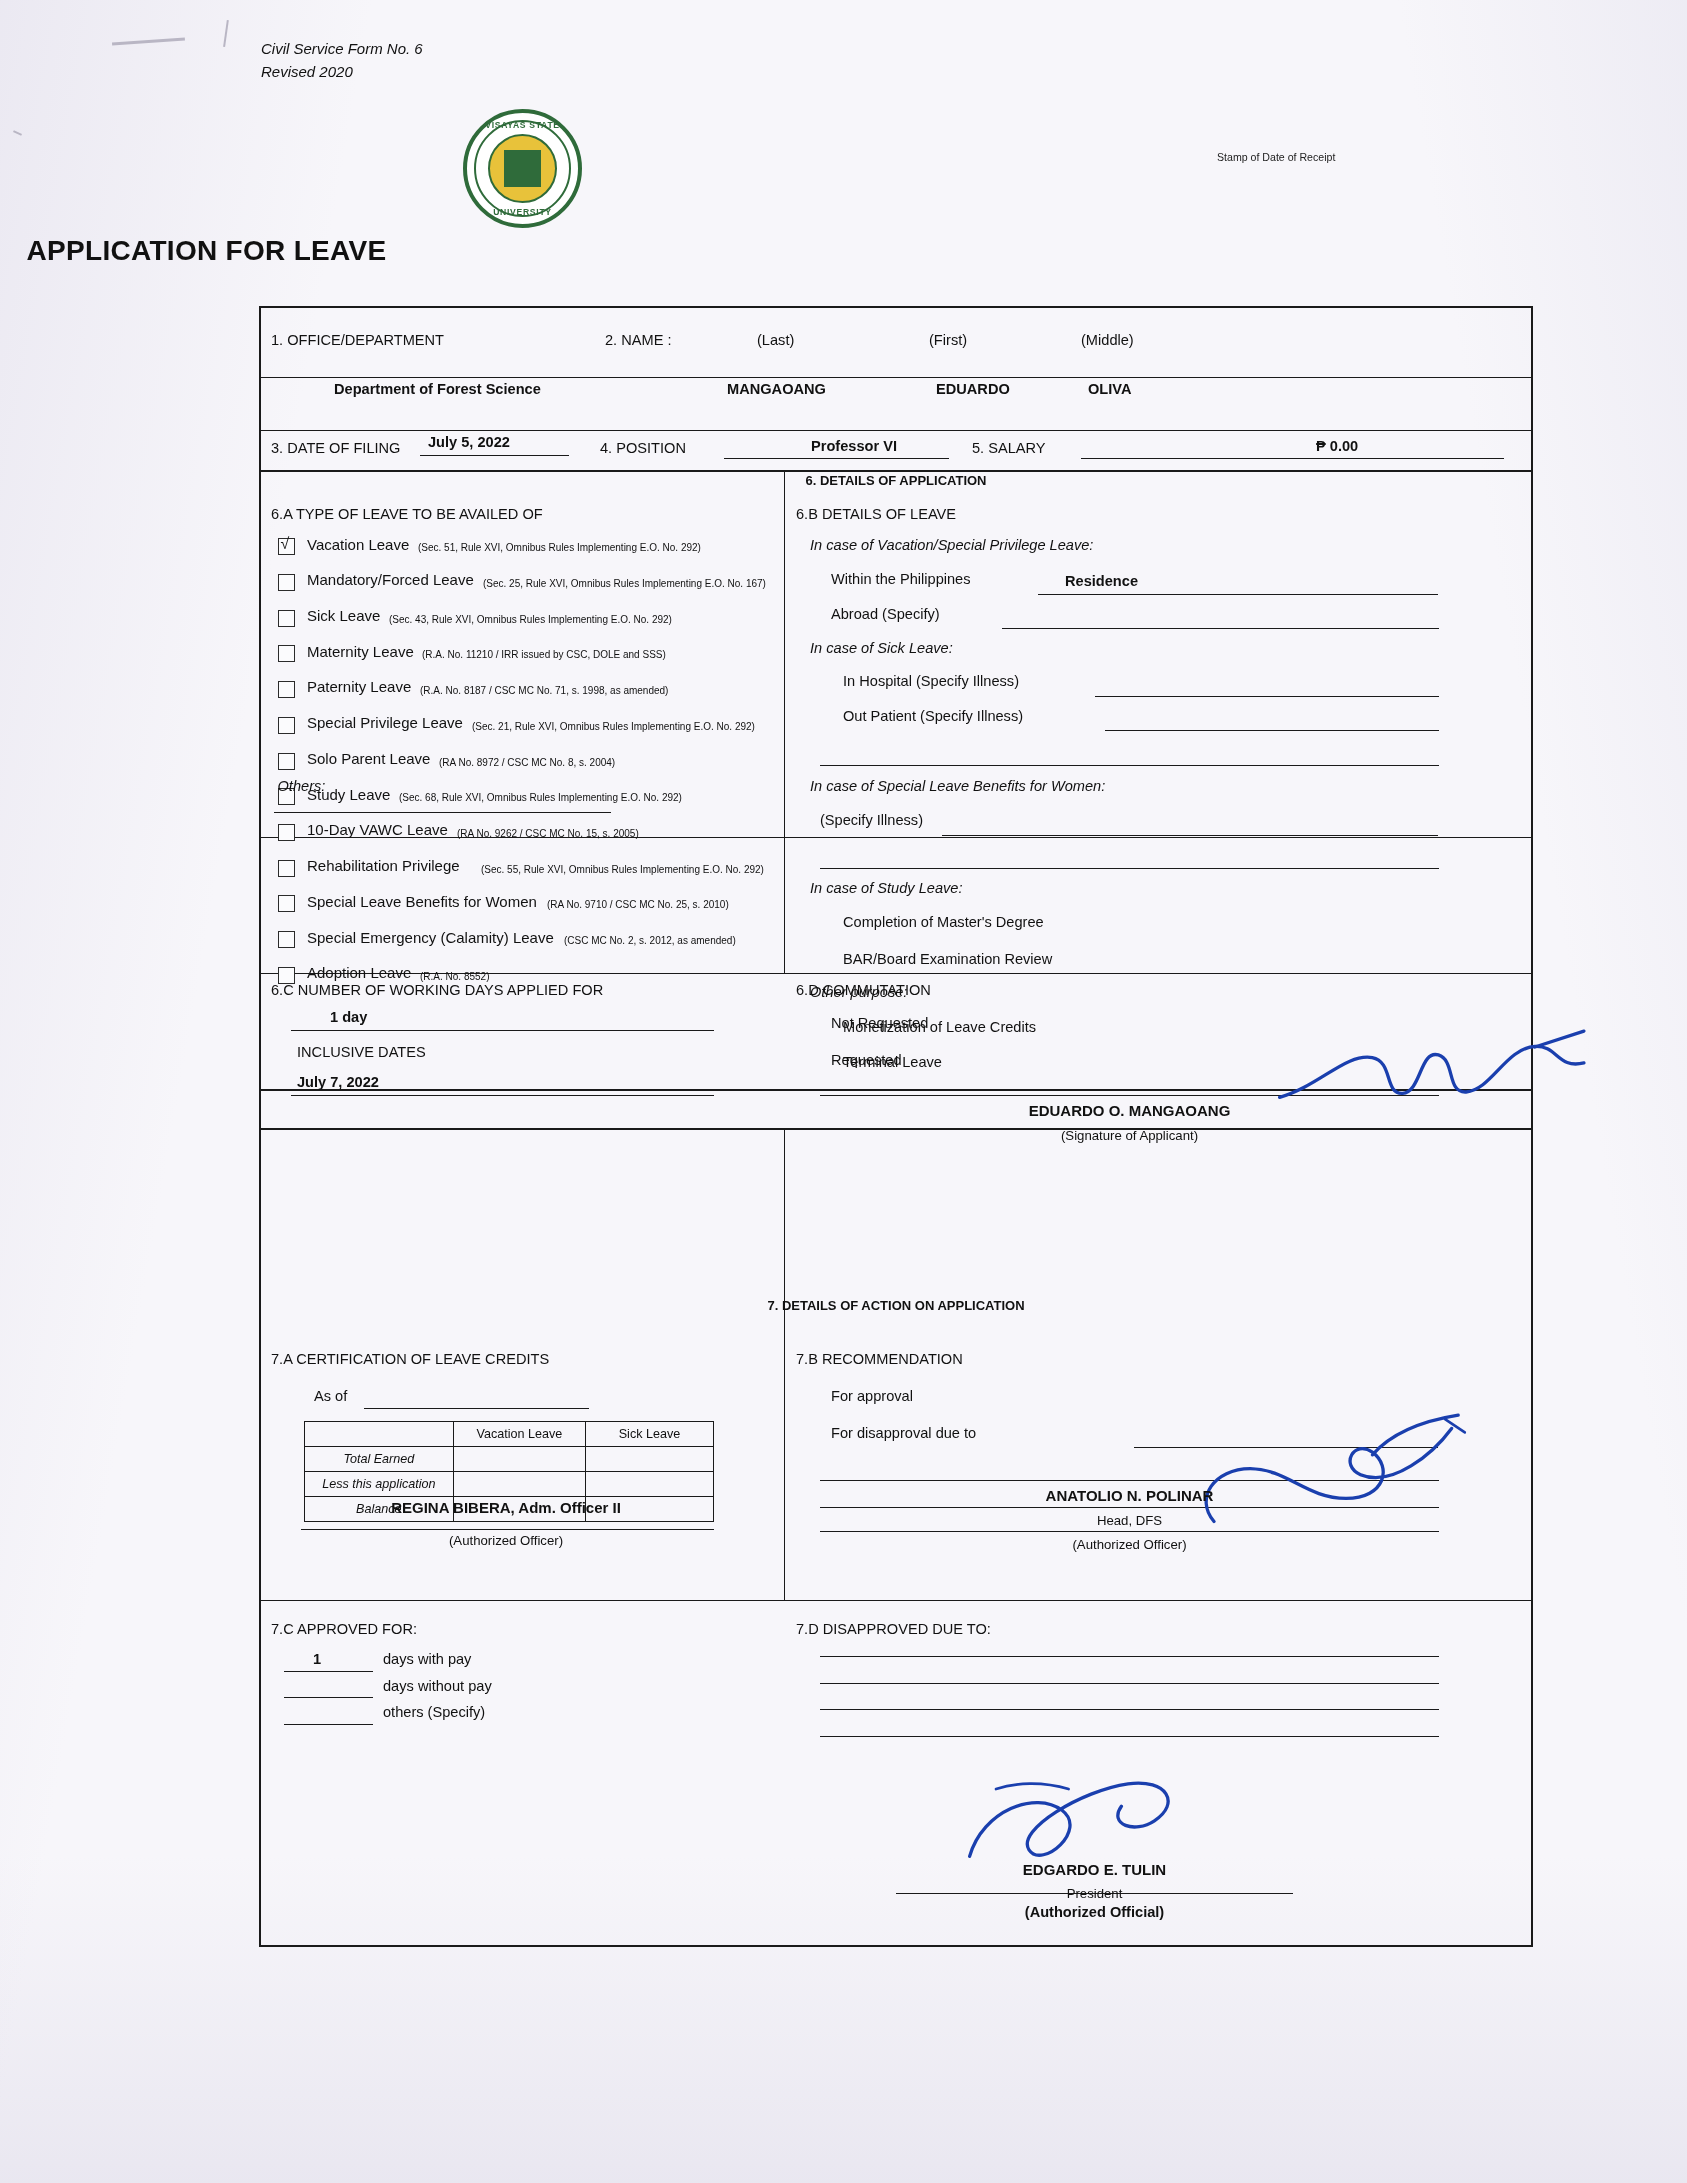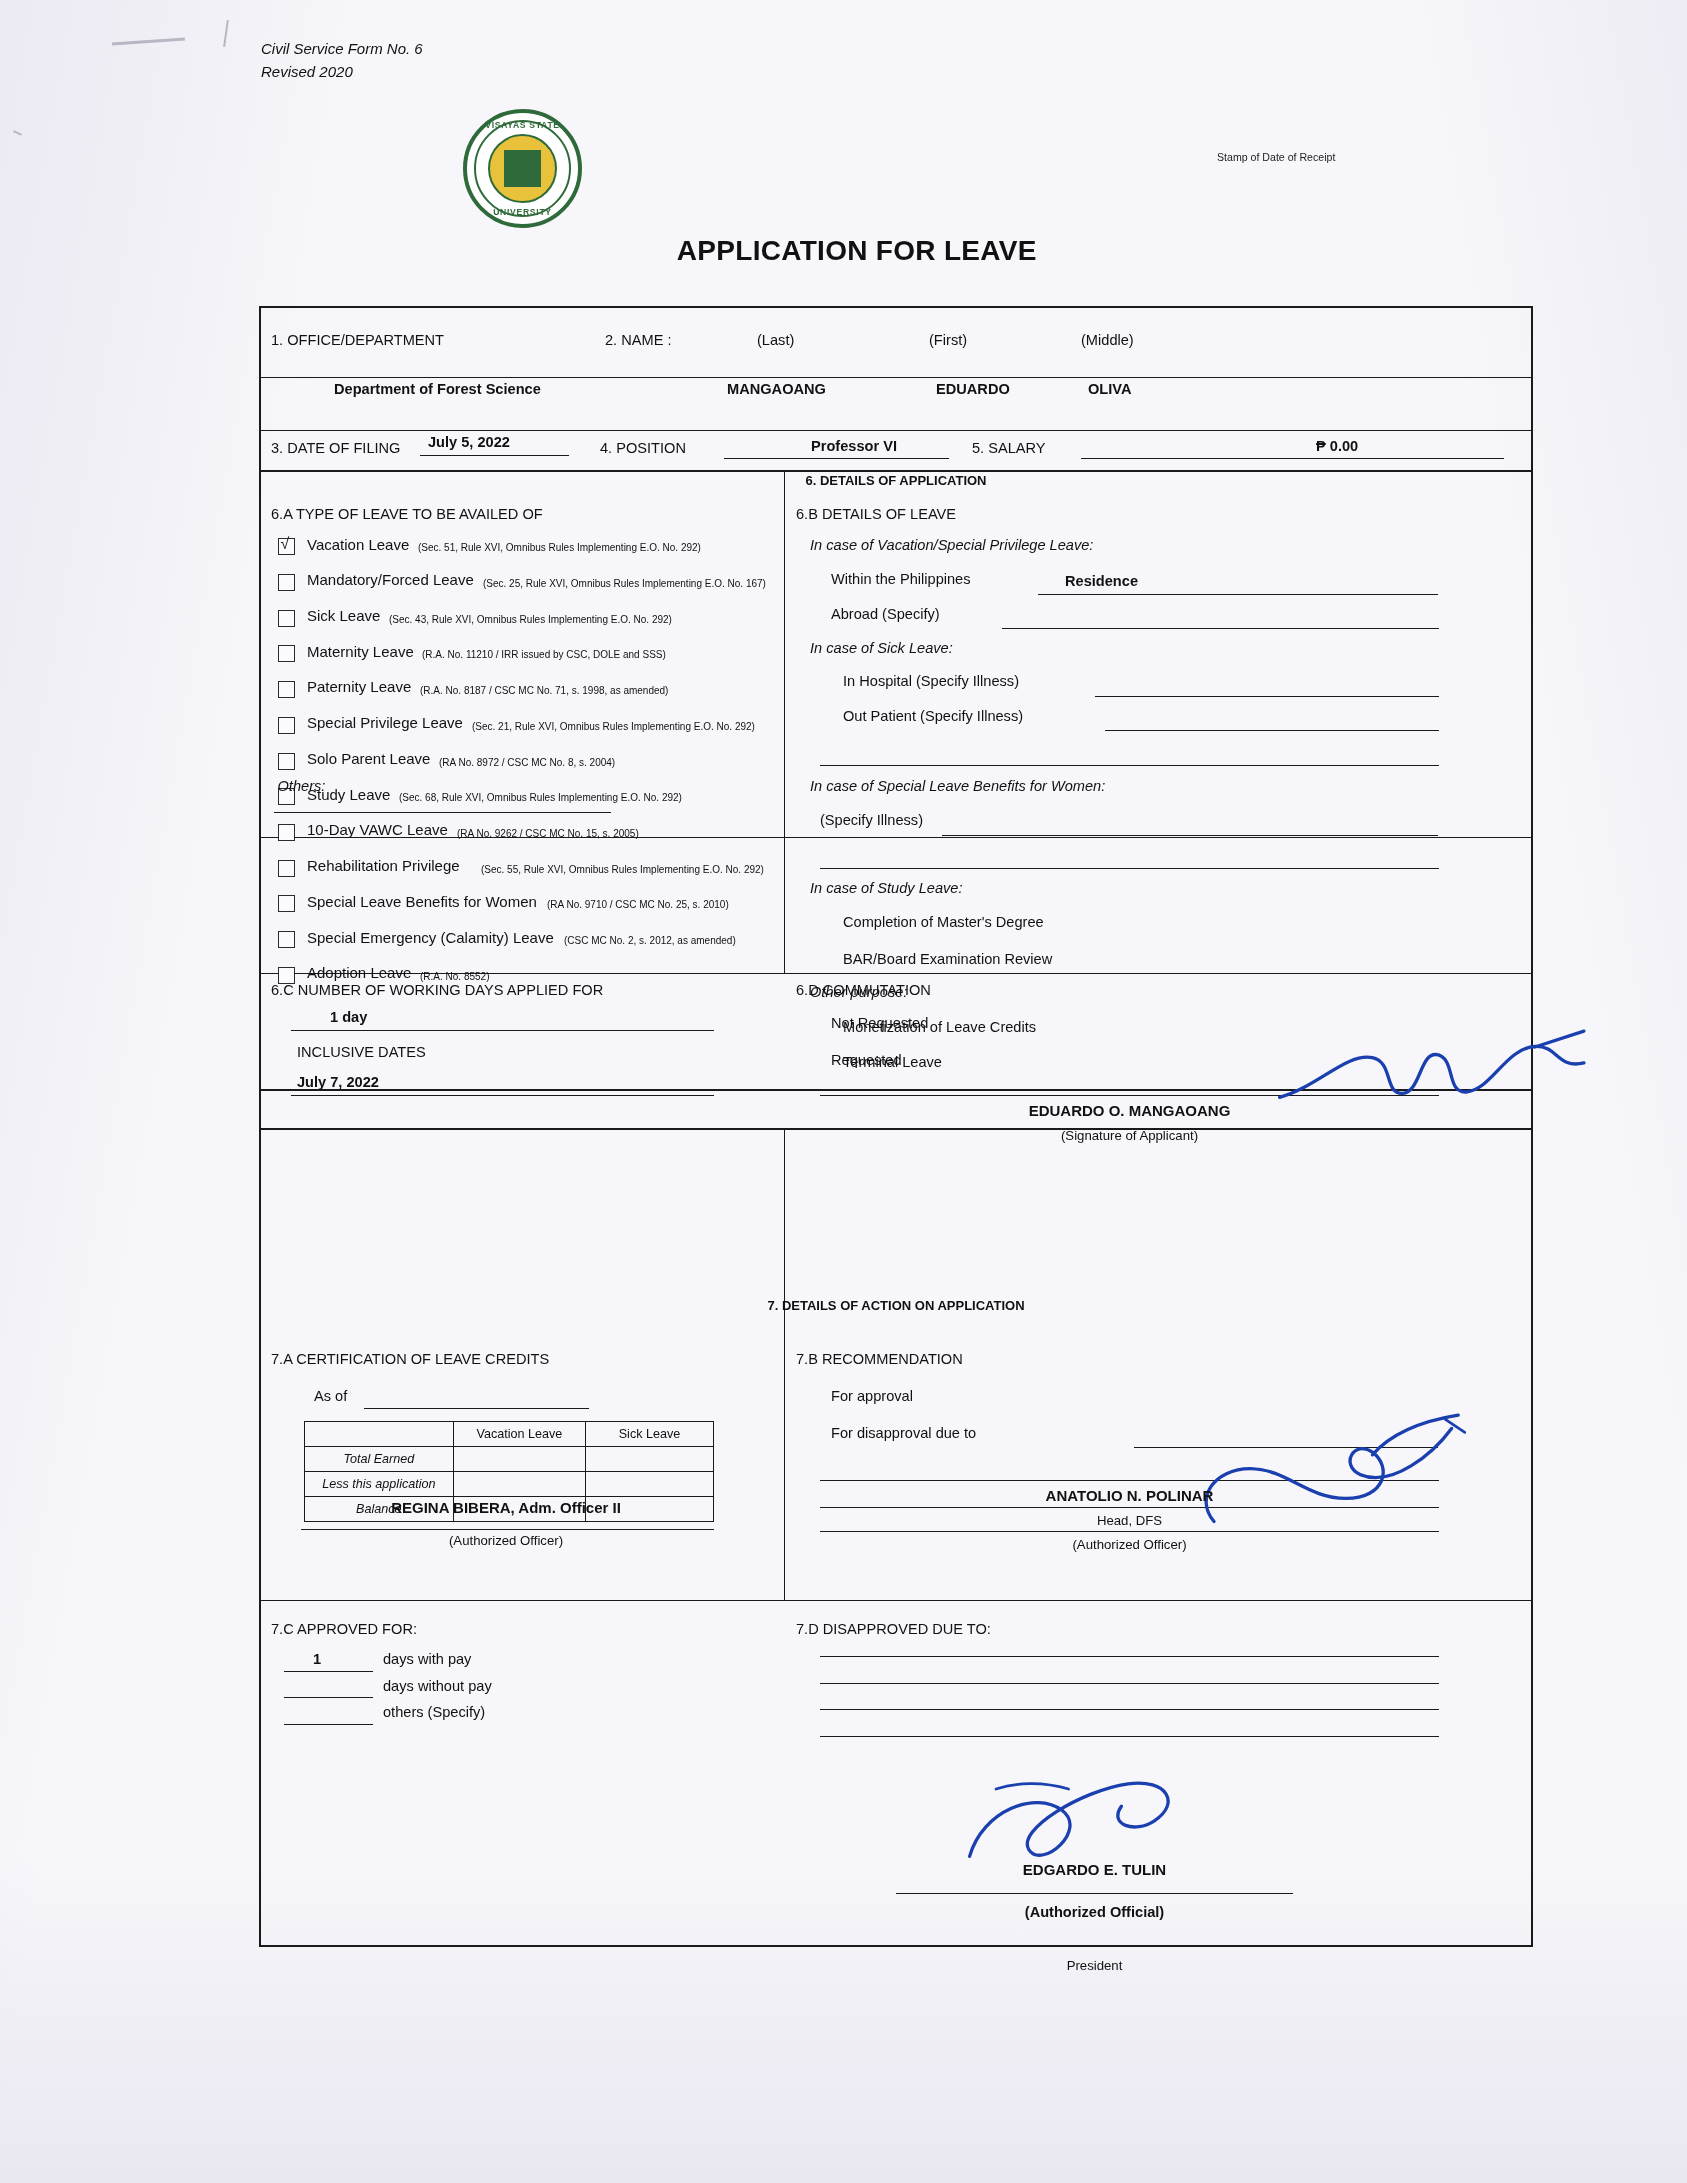--- a/index.html
+++ b/index.html
@@ -97,21 +97,21 @@
   .stamp-note {
     position: absolute;
     left: 1217px; top: 151px;
     font-size: 10.6px;
     color: #222;
   }
   .doc-title {
     position: absolute;
     left: 0; top: 235px;
     width: 1687px;
-    text-align: center;
+    text-align: left;
     font-size: 28px;
     font-weight: bold;
     letter-spacing: 0.3px;
   }
   .doc-title span { padding-left: 26.5px; }
 
   
   .frame {
     position: absolute;
     left: 259px; top: 306px;
@@ -494,17 +494,17 @@
     <div class="ul" style="left:559px;top:1375px;width:619px"></div>
     <div class="ul" style="left:559px;top:1401px;width:619px"></div>
     <div class="ul" style="left:559px;top:1428px;width:619px"></div>
 
     <svg class="sig-ink" style="left:695px;top:1456px;width:278px;height:132px" viewBox="0 0 420 200">
       <path d="M20 140 C40 70, 120 40, 160 70 C200 100, 130 160, 110 130 C90 100, 190 40, 260 30 C320 22, 340 60, 300 86 C270 106, 230 92, 250 64" fill="none" stroke="#1a3fae" stroke-width="5" stroke-linecap="round"></path>
       <path d="M60 38 C90 28, 130 26, 170 38" fill="none" stroke="#1a3fae" stroke-width="4" stroke-linecap="round"></path>
     </svg>
     <div class="ul" style="left:635px;top:1585px;width:397px"></div>
     <div class="sig-name" style="left:569px;top:1553px;width:529px">EDGARDO E. TULIN</div>
-    <div class="sig-sub" style="left:569px;top:1650px;width:529px">President</div>
+    <div class="sig-sub" style="left:569px;top:1578px;width:529px">President</div>
     <div class="sig-name" style="left:569px;top:1596px;width:529px;font-size:14.6px">(Authorized Official)</div>
   </div>
 </div>
 
 
 </body></html>

